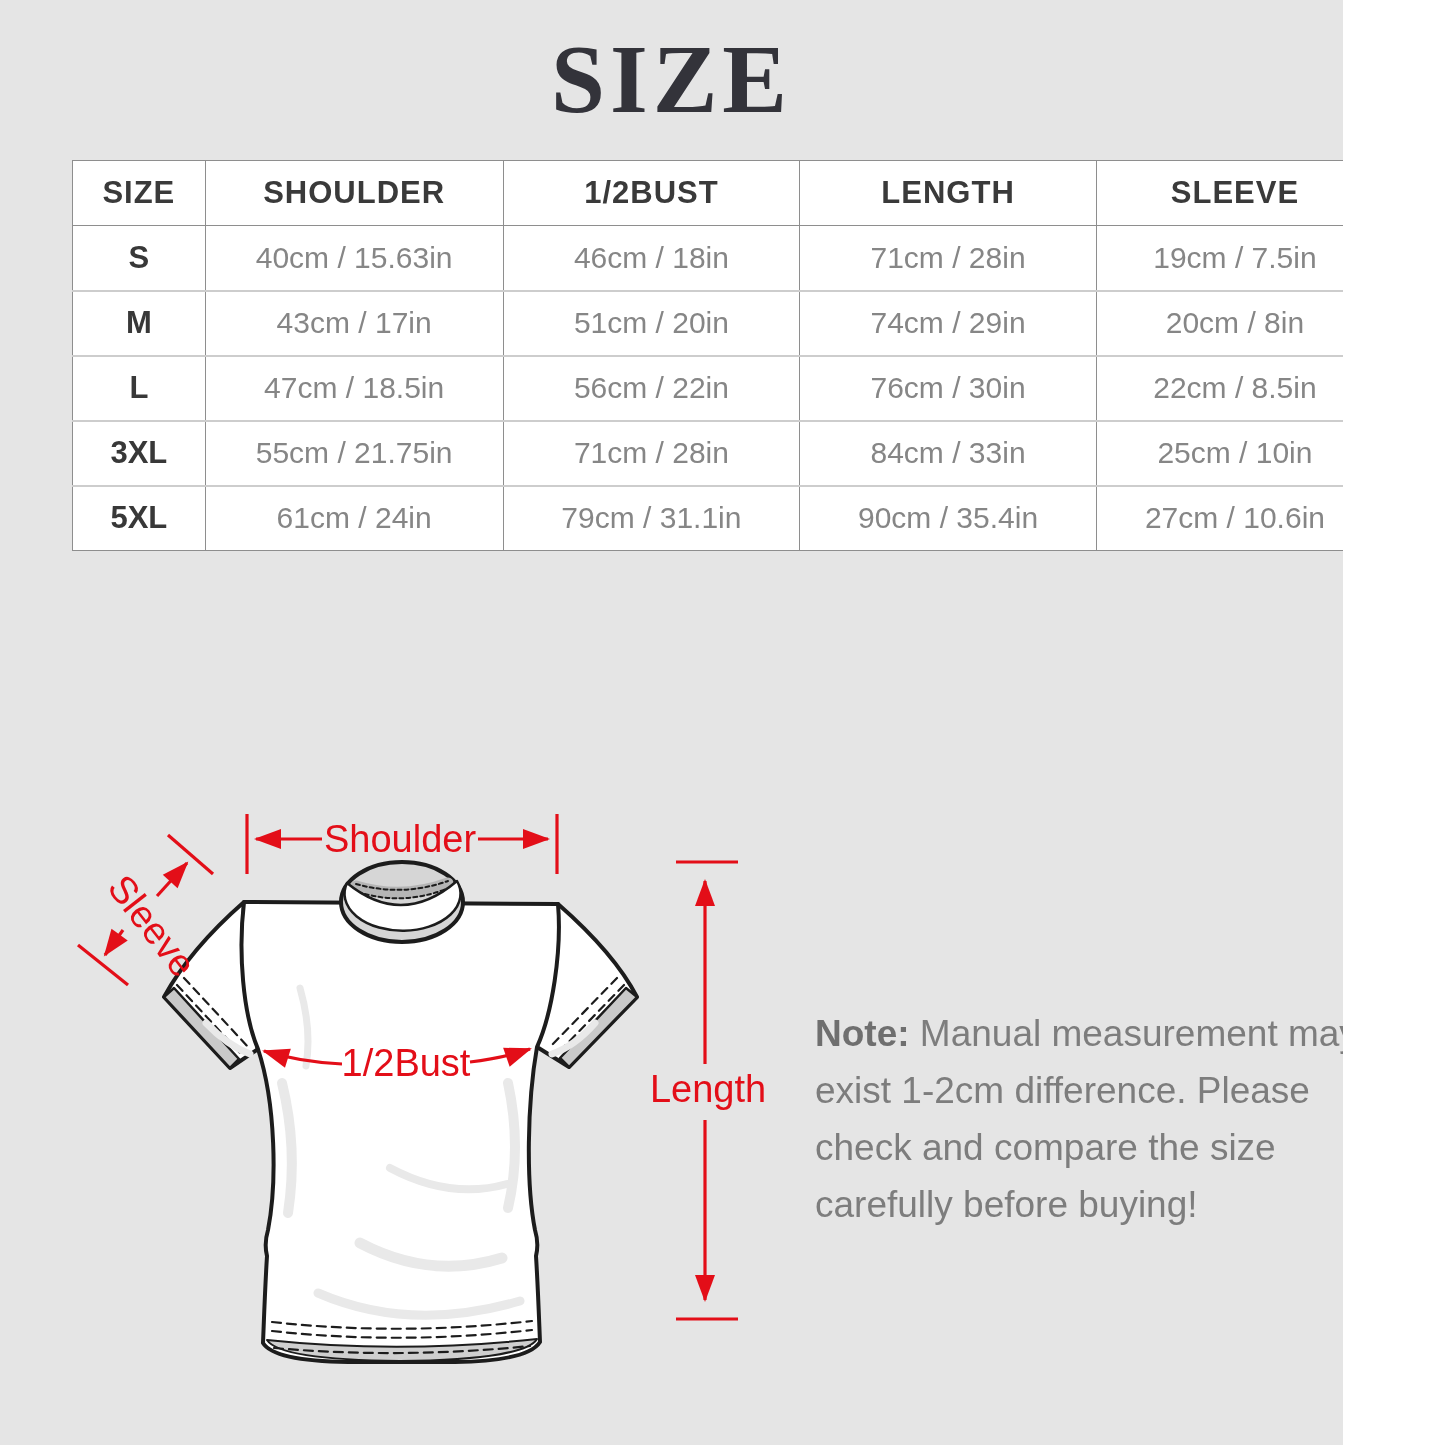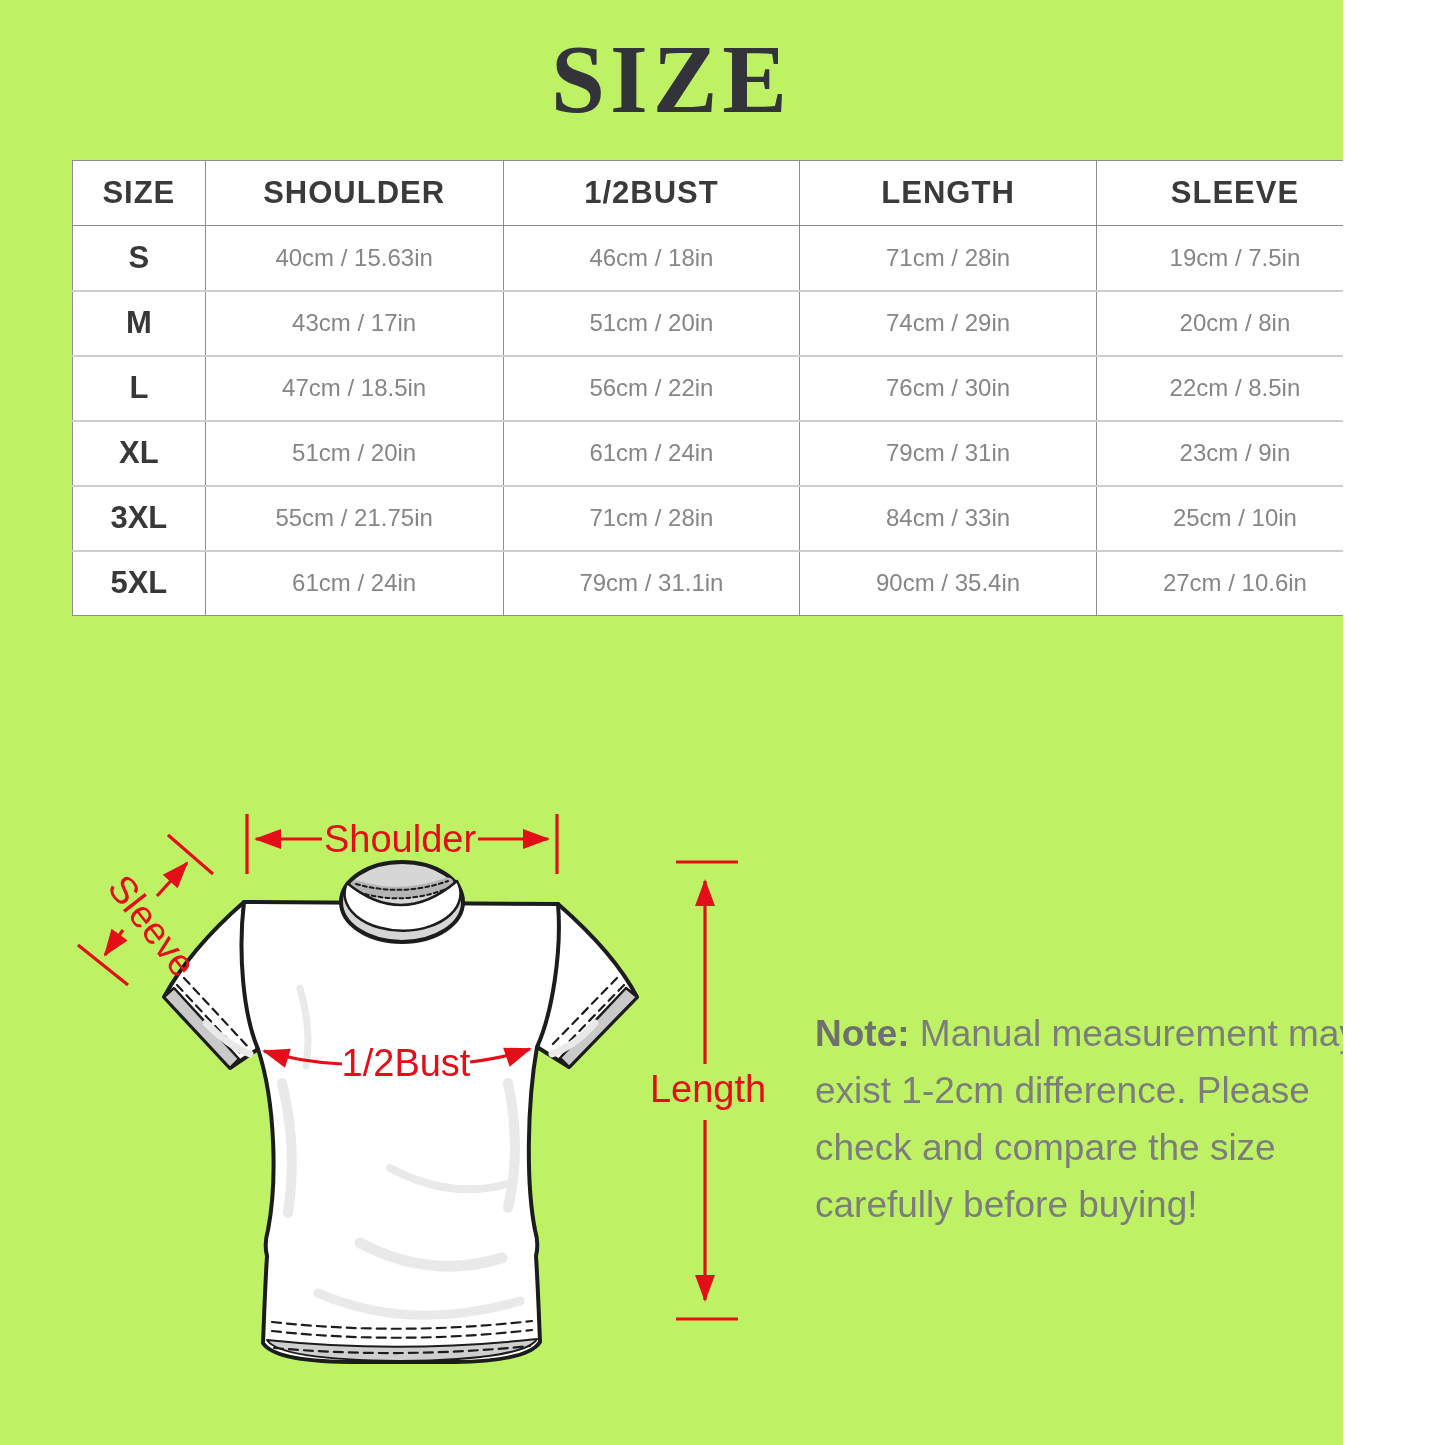--- a/index.html
+++ b/index.html
@@ -1,17 +1,17 @@
 <!DOCTYPE html>
 <html><head>
 <meta charset="utf-8">
 <style>
   html,body { margin:0; padding:0; background:#ffffff; }
   .page {
-    position:relative; width:1343px; height:1445px; background:#bef264;
+    position:relative; width:1343px; height:1445px; background:#e5e5e5;
     font-family:"Liberation Sans", sans-serif; overflow:hidden;
   }
   .title {
     position:absolute; top:24px; left:0; width:100%; margin:0;
     text-align:center; font-family:"Liberation Serif", serif;
     font-weight:700; font-size:97px; letter-spacing:5px; color:#33333a;
   }
   table.size-table {
     position:absolute; left:72px; top:160px; width:1302px;
     border-collapse:collapse; table-layout:fixed;
@@ -26,21 +26,21 @@
     padding:0; text-align:center; vertical-align:middle;
     border-left:1px solid #8e8e8e;
   }
   .size-table th:first-child, .size-table td:first-child { border-left:none; }
   .size-table th {
     height:64px; font-size:31px; font-weight:bold; color:#3a3a3a; letter-spacing:1px;
   }
   .size-table thead tr { border-bottom:1px solid #8e8e8e; }
   .size-table tbody tr { height:65px; }
   .size-table tbody tr + tr { border-top:2px solid #cdcdcd; }
-  .size-table td { font-size:24px; color:#868686; }
+  .size-table td { font-size:30px; color:#868686; }
   .size-table td.size-col { font-weight:bold; color:#383838; font-size:31px; }
   .diagram { position:absolute; left:60px; top:788px; width:710px; height:657px; }
   .note {
     position:absolute; left:815px; top:968px; width:592px;
     font-size:37px; line-height:57px; color:#7d7d7d;
   }
   .note b { color:#6f6f6f; font-weight:bold; }
   .red-label {
     font-family:"Liberation Sans", sans-serif; font-size:38px; fill:#e30e18;
   }
@@ -83,27 +83,20 @@
         <td>51cm / 20in</td>
         <td>74cm / 29in</td>
         <td>20cm / 8in</td>
       </tr>
       <tr>
         <td class="size-col">L</td>
         <td>47cm / 18.5in</td>
         <td>56cm / 22in</td>
         <td>76cm / 30in</td>
         <td>22cm / 8.5in</td>
-      </tr>
-      <tr>
-        <td class="size-col">XL</td>
-        <td>51cm / 20in</td>
-        <td>61cm / 24in</td>
-        <td>79cm / 31in</td>
-        <td>23cm / 9in</td>
       </tr>
       <tr>
         <td class="size-col">3XL</td>
         <td>55cm / 21.75in</td>
         <td>71cm / 28in</td>
         <td>84cm / 33in</td>
         <td>25cm / 10in</td>
       </tr>
       <tr>
         <td class="size-col">5XL</td>

